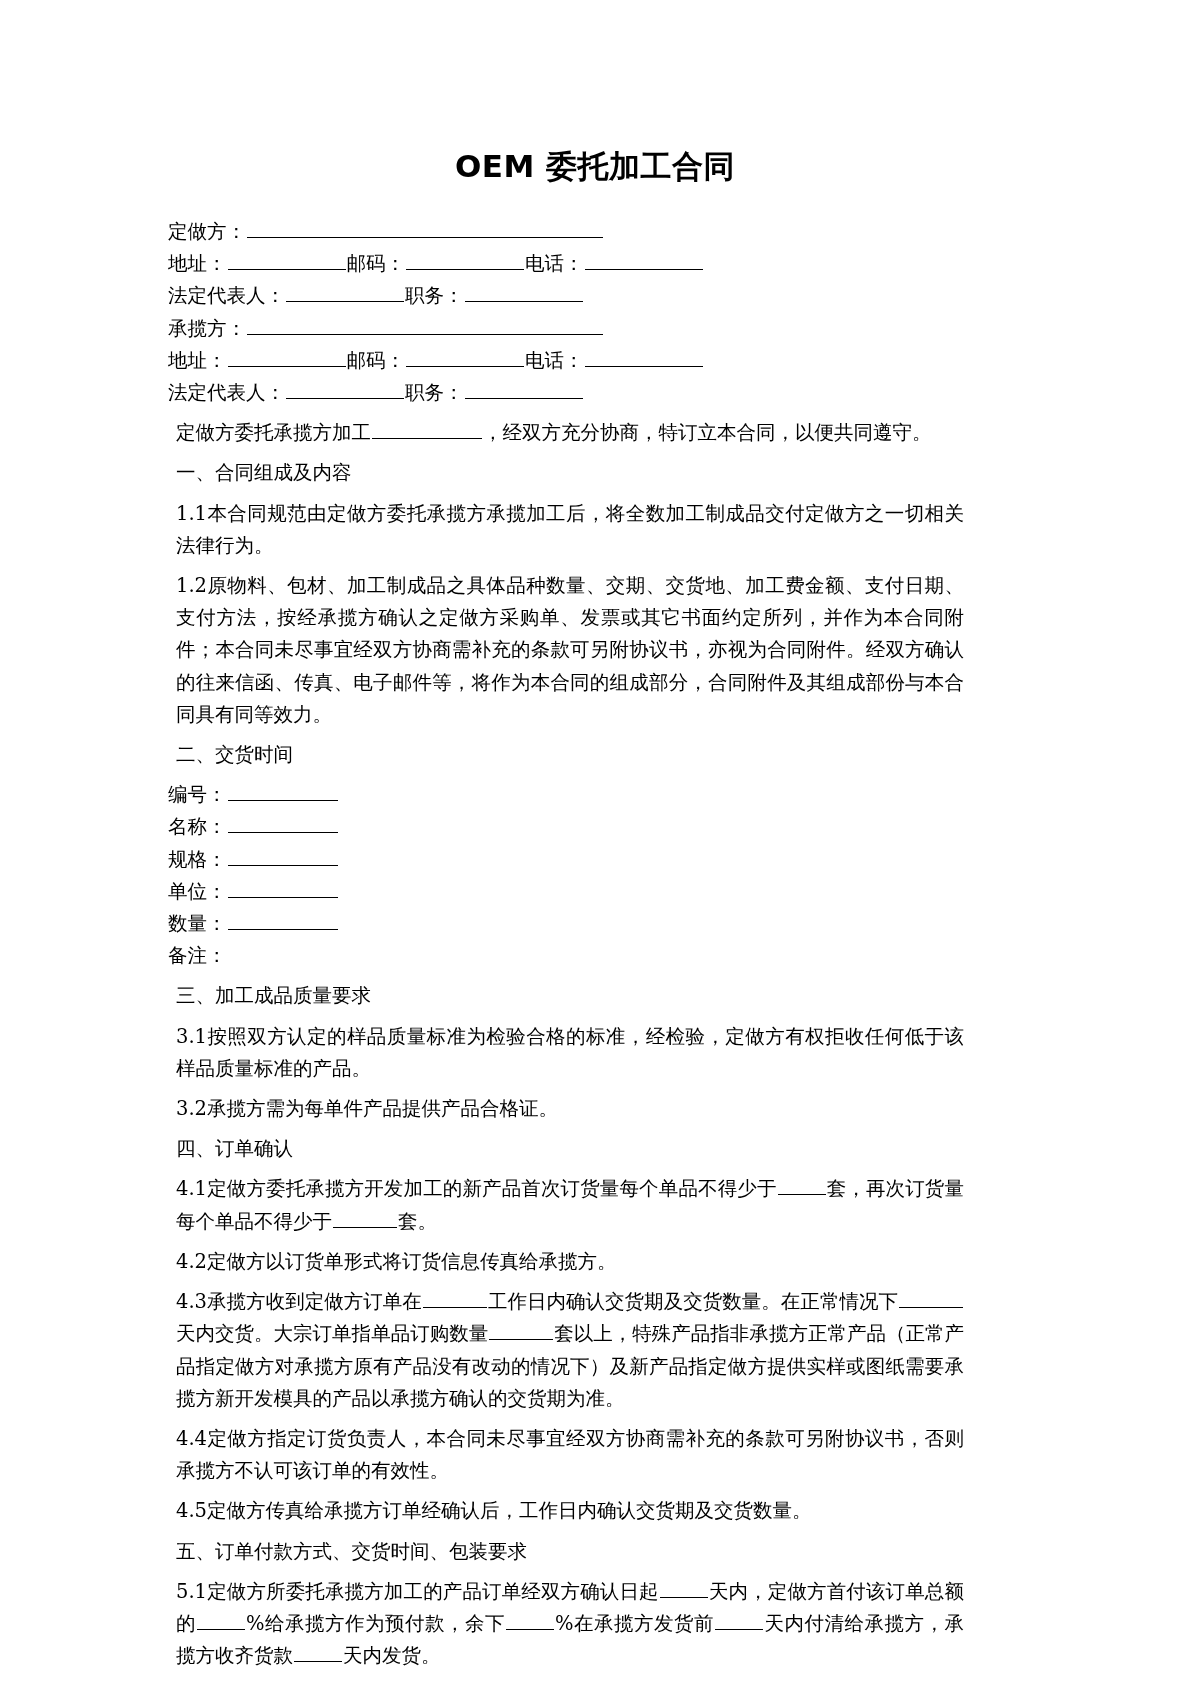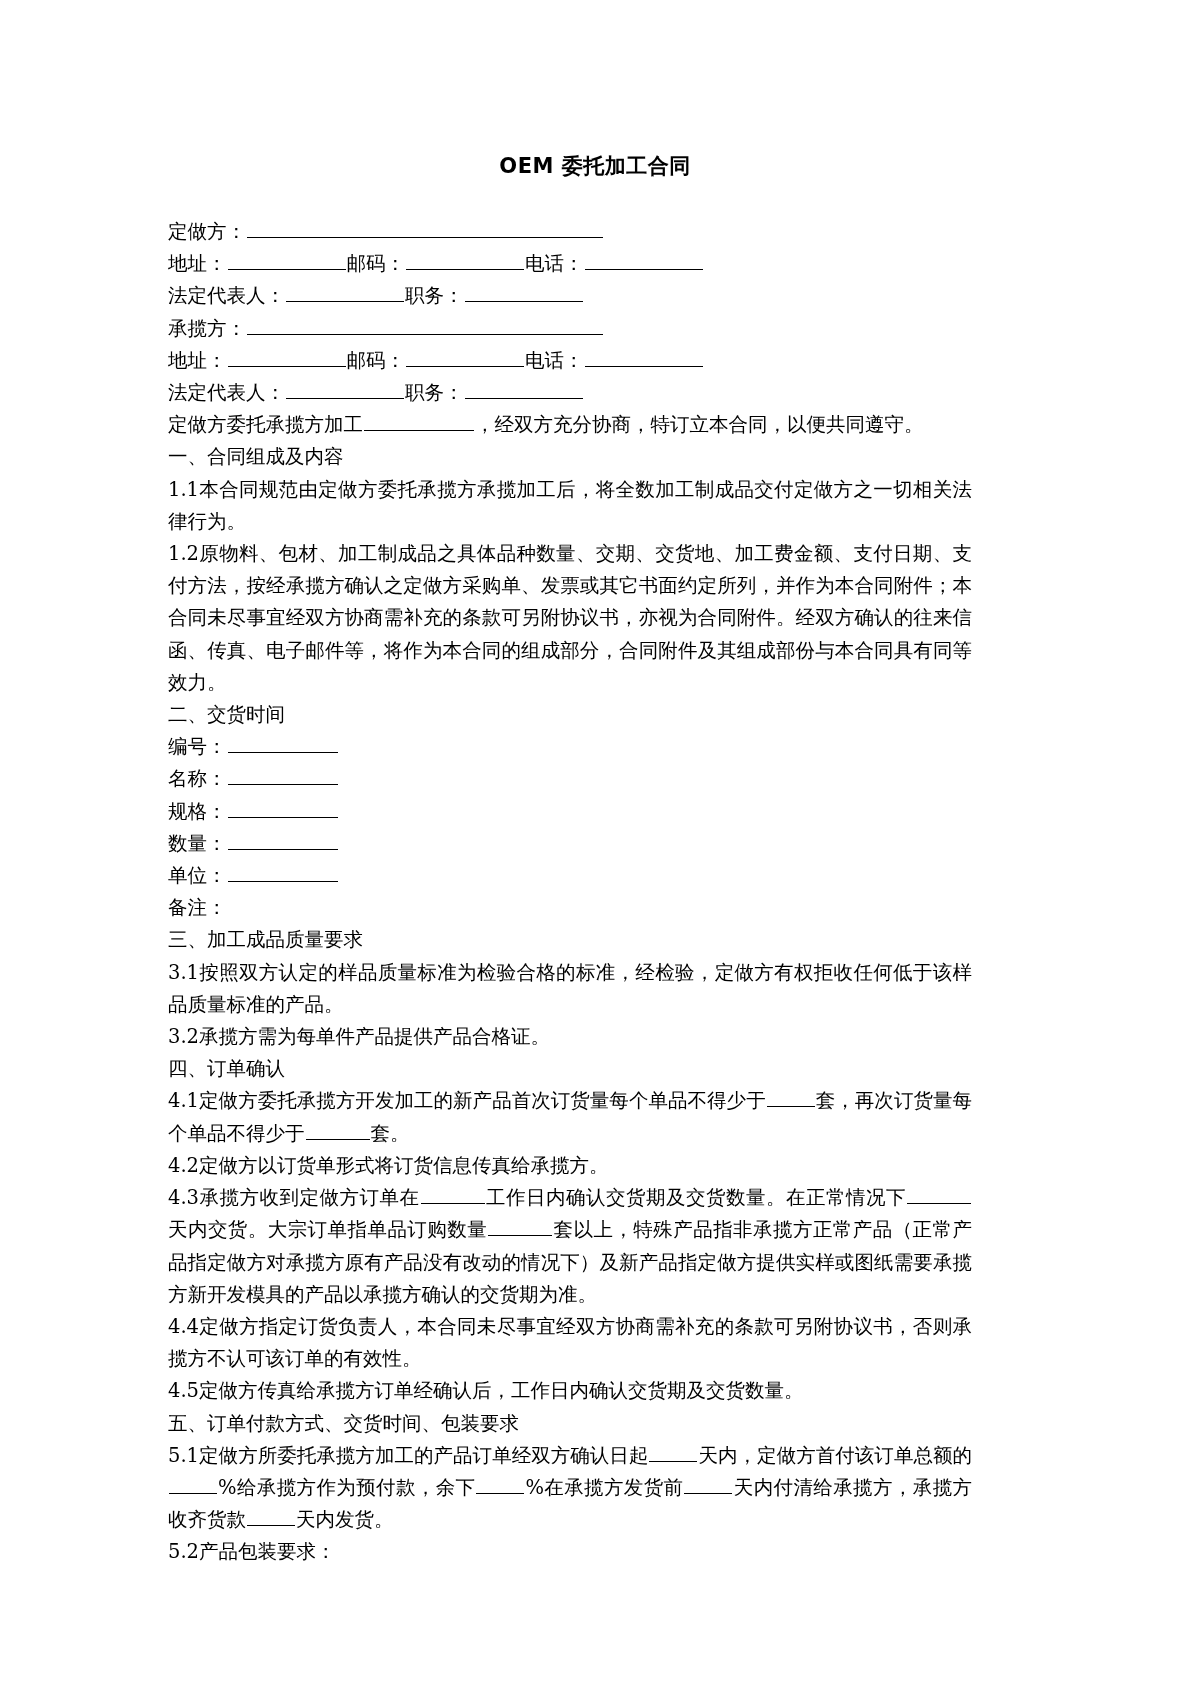--- a/index.html
+++ b/index.html
@@ -23,21 +23,21 @@
     background: #ffffff;
   }
   .doc-title {
     position: absolute;
     left: 0;
     top: 146px;
     width: 1190px;
     text-align: center;
     font-family: "DejaVu Sans", "Liberation Sans", sans-serif;
     font-weight: bold;
-    font-size: 21px;
+    font-size: 31px;
     line-height: 40px;
     letter-spacing: 0.5px;
     color: #000000;
   }
   .body-block {
     position: absolute;
     left: 168px;
     top: 216px;
     width: 804px;
   }
@@ -50,21 +50,21 @@
     text-align: justify;
     text-justify: inter-character;
   }
   .para {
     font-size: 19.5px;
     line-height: 32.2px;
     color: #000000;
     text-align: justify;
     text-justify: inter-character;
     word-break: break-all;
-    margin: 0;
+    margin: 8px;
   }
   .blank {
     display: inline-block;
     border-bottom: 1px solid #000000;
     vertical-align: baseline;
     height: 18px;
     margin: 0 1px;
   }
   .b-xl  { width: 356px; }
   .b-lg  { width: 118px; }
@@ -96,22 +96,22 @@
     <div class="para"><span>定做方委托承揽方加工</span><span class="blank b-md"></span><span>，经双方充分协商，特订立本合同，以便共同遵守。</span></div>
 
     <div class="para">一、合同组成及内容</div>
     <div class="para">1.1本合同规范由定做方委托承揽方承揽加工后，将全数加工制成品交付定做方之一切相关法律行为。</div>
     <div class="para">1.2原物料、包材、加工制成品之具体品种数量、交期、交货地、加工费金额、支付日期、支付方法，按经承揽方确认之定做方采购单、发票或其它书面约定所列，并作为本合同附件；本合同未尽事宜经双方协商需补充的条款可另附协议书，亦视为合同附件。经双方确认的往来信函、传真、电子邮件等，将作为本合同的组成部分，合同附件及其组成部份与本合同具有同等效力。</div>
 
     <div class="para">二、交货时间</div>
     <div class="line"><span>编号：</span><span class="blank b-md"></span></div>
     <div class="line"><span>名称：</span><span class="blank b-md"></span></div>
     <div class="line"><span>规格：</span><span class="blank b-md"></span></div>
+    <div class="line"><span>单位：</span><span class="blank b-md"></span></div>
     <div class="line"><span>数量：</span><span class="blank b-md"></span></div>
-    <div class="line"><span>单位：</span><span class="blank b-md"></span></div>
     <div class="line"><span>备注：</span></div>
 
     <div class="para">三、加工成品质量要求</div>
     <div class="para">3.1按照双方认定的样品质量标准为检验合格的标准，经检验，定做方有权拒收任何低于该样品质量标准的产品。</div>
     <div class="para">3.2承揽方需为每单件产品提供产品合格证。</div>
 
     <div class="para">四、订单确认</div>
     <div class="para"><span>4.1定做方委托承揽方开发加工的新产品首次订货量每个单品不得少于</span><span class="blank b-xs"></span><span>套，再次订货量每个单品不得少于</span><span class="blank b-sm"></span><span>套。</span></div>
     <div class="para">4.2定做方以订货单形式将订货信息传真给承揽方。</div>
     <div class="para"><span>4.3承揽方收到定做方订单在</span><span class="blank b-sm"></span><span>工作日内确认交货期及交货数量。在正常情况下</span><span class="blank b-sm"></span><span>天内交货。大宗订单指单品订购数量</span><span class="blank b-sm"></span><span>套以上，特殊产品指非承揽方正常产品（正常产品指定做方对承揽方原有产品没有改动的情况下）及新产品指定做方提供实样或图纸需要承揽方新开发模具的产品以承揽方确认的交货期为准。</span></div>

